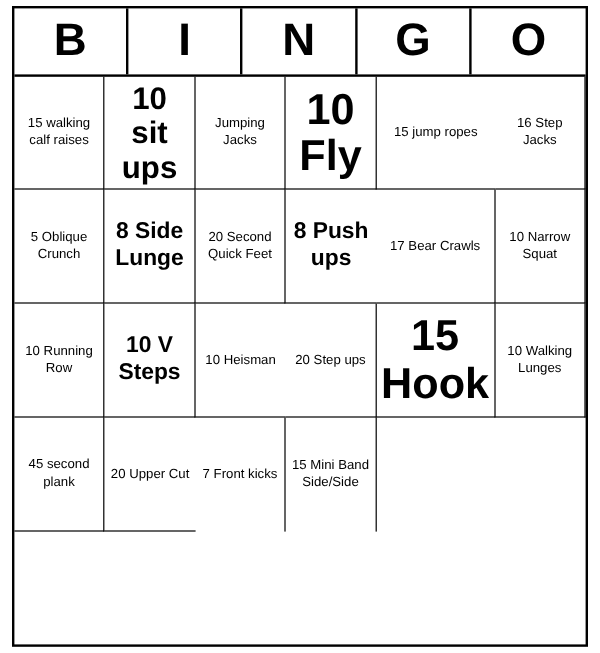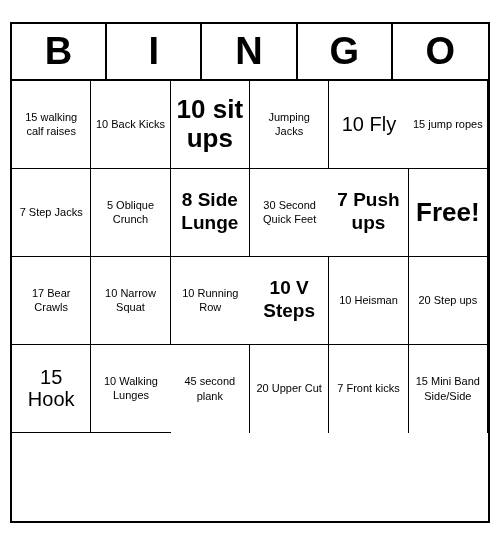--- a/index.html
+++ b/index.html
@@ -57,22 +57,22 @@
       font-size: 11px;
       line-height: 1.3;
       color: #000;
     }
     .cell-text.large {
       font-size: 26px;
       font-weight: bold;
       line-height: 1.1;
     }
     .cell-text.xlarge {
-      font-size: 20px;
-      font-weight: normal;
+      font-size: 36px;
+      font-weight: bold;
       line-height: 1.1;
     }
     .cell-text.medium {
       font-size: 19px;
       font-weight: bold;
       line-height: 1.2;
     }
   </style>
 </head>
 <body>
@@ -83,51 +83,45 @@
       <div class="bingo-header-cell">I</div>
       <div class="bingo-header-cell">N</div>
       <div class="bingo-header-cell">G</div>
       <div class="bingo-header-cell">O</div>
     </div>
   <div class="bingo-grid">
   <div class="bingo-cell">
         <span class="cell-text">15 walking calf raises</span>
       </div>
       <div class="bingo-cell">
-        <span class="cell-text">10 Back Kicks</span>
-      </div>
-      <div class="bingo-cell">
         <span class="cell-text large">10 sit ups</span>
       </div>
       <div class="bingo-cell">
         <span class="cell-text">Jumping Jacks</span>
       </div>
       <div class="bingo-cell">
         <span class="cell-text xlarge">10 Fly</span>
       </div>
       <div class="bingo-cell">
         <span class="cell-text">15 jump ropes</span>
       </div>
       <div class="bingo-cell">
-        <span class="cell-text">7 Step Jacks</span>
+        <span class="cell-text">16 Step Jacks</span>
       </div>
       <div class="bingo-cell">
         <span class="cell-text">5 Oblique Crunch</span>
       </div>
       <div class="bingo-cell">
         <span class="cell-text medium">8 Side Lunge</span>
       </div>
       <div class="bingo-cell">
-        <span class="cell-text">30 Second Quick Feet</span>
+        <span class="cell-text">20 Second Quick Feet</span>
       </div>
       <div class="bingo-cell">
-        <span class="cell-text medium">7 Push ups</span>
-      </div>
-      <div class="bingo-cell">
-        <span class="cell-text large">Free!</span>
+        <span class="cell-text medium">8 Push ups</span>
       </div>
       <div class="bingo-cell">
         <span class="cell-text">17 Bear Crawls</span>
       </div>
       <div class="bingo-cell">
         <span class="cell-text">10 Narrow Squat</span>
       </div>
       <div class="bingo-cell">
         <span class="cell-text">10 Running Row</span>
       </div>

